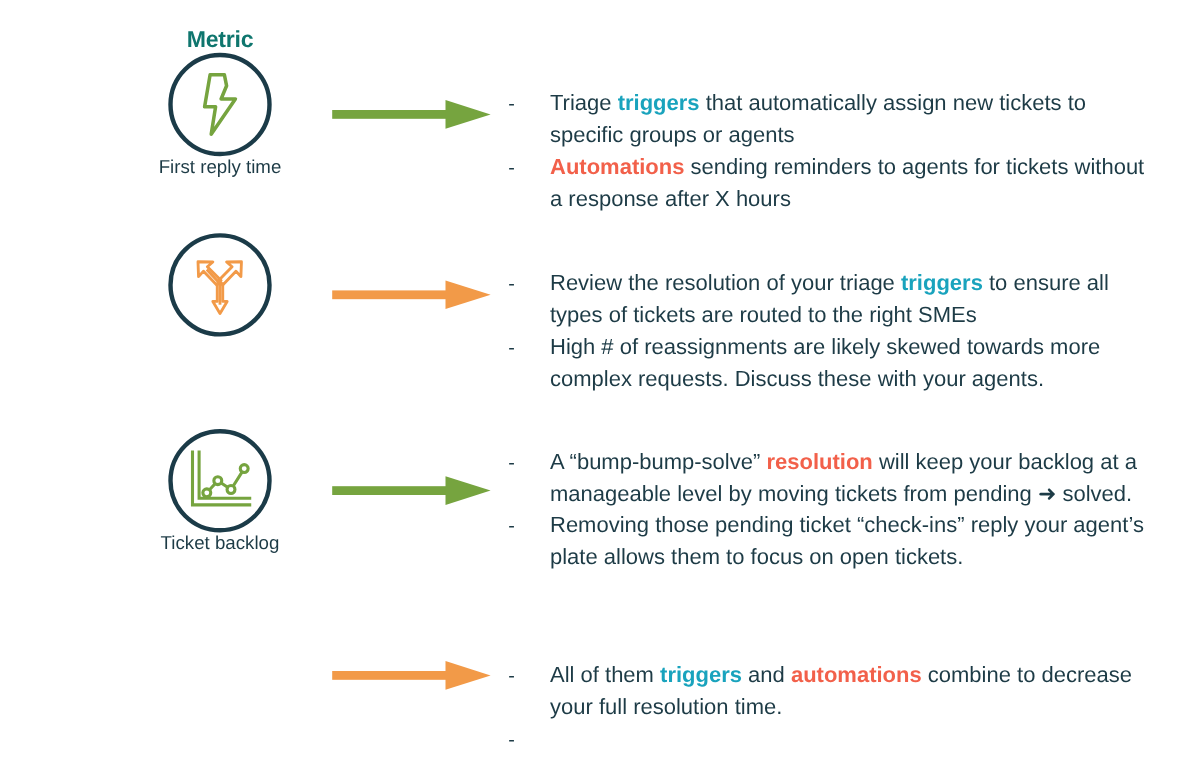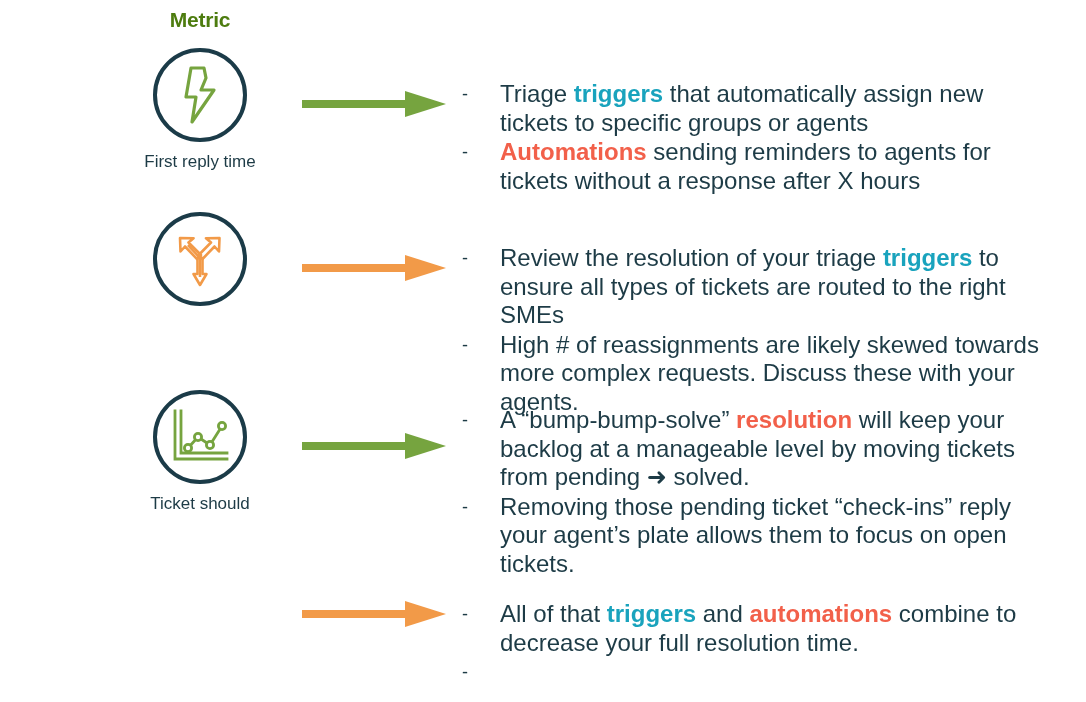--- a/index.html
+++ b/index.html
@@ -21,23 +21,24 @@
     position: absolute;
     top: 8px;
     left: 0;
     width: 1086px;
     height: 34px;
   }
   .hdr {
     position: absolute;
     font-size: 21px;
     font-weight: bold;
-    color: #4d7c0f;
+    color: #0f766e;
     letter-spacing: -0.2px;
     white-space: nowrap;
+    margin-top: 17px;
   }
   .hdr-metric  { left: 0;    width: 400px; text-align: center; }
   .hdr-work    { left: 455px; width: 560px; text-align: center; }
 
   
   .row {
     position: absolute;
     left: 0;
     width: 1086px;
   }
@@ -66,21 +67,21 @@
     width: 94px;
     height: 94px;
     border: 4px solid #1b3b48;
     border-radius: 50%;
     box-sizing: border-box;
     display: flex;
     align-items: center;
     justify-content: center;
   }
   .metric-label {
-    margin-top: 10px;
+    margin-top: 0;
     font-size: 17px;
     color: #1d3b46;
     white-space: nowrap;
     text-align: center;
   }
 
   
   .arrow-cell {
     position: absolute;
     left: 300px;
@@ -102,21 +103,21 @@
     margin-bottom: 1px;
   }
   .dash {
     width: 38px;
     flex: 0 0 38px;
     font-size: 18px;
     line-height: 28.5px;
     color: #1d3b46;
   }
   .btext {
-    font-size: 24px;
+    font-size: 20px;
     line-height: 28.5px;
     color: #1d3b46;
     max-width: 552px;
   }
   .kw-trigger   { color: #19a3bd; font-weight: bold; }
   .kw-automation{ color: #f2604a; font-weight: bold; }
 
   .b-r1 { top: 32px; }
   .b-r2 { top: 32px; }
   .b-r3 { top: 16px; }
@@ -210,21 +211,21 @@
             <path d="M12 3 L12 45 L58 45" stroke-linecap="square"></path>
             <path d="M19 40 L29 29 L41 37 L53 18" stroke-linecap="round" stroke-linejoin="round"></path>
             <circle cx="19" cy="40" r="3.6" fill="#ffffff"></circle>
             <circle cx="29" cy="29" r="3.6" fill="#ffffff"></circle>
             <circle cx="41" cy="37" r="3.6" fill="#ffffff"></circle>
             <circle cx="53" cy="18" r="3.6" fill="#ffffff"></circle>
           </g>
         </svg>
       </div>
     </div>
-    <div class="metric-label">Ticket should</div>
+    <div class="metric-label">Ticket backlog</div>
   </div>
   <div class="arrow-cell">
     <svg width="150" height="40" viewBox="0 0 150 40">
       <rect x="2" y="16" width="105" height="8" fill="#76a43f"></rect>
       <polygon points="105,7 105,33 146,20" fill="#76a43f"></polygon>
     </svg>
   </div>
   <div class="bullets b-r3">
     <div class="bullet">
       <div class="dash">-</div>
@@ -245,20 +246,20 @@
   <div class="arrow-cell">
     <svg width="150" height="40" viewBox="0 0 150 40">
       <rect x="2" y="16" width="105" height="8" fill="#f29a48"></rect>
       <polygon points="105,7 105,33 146,20" fill="#f29a48"></polygon>
     </svg>
   </div>
   <div class="bullets b-r4">
     <div class="bullet">
       <div class="dash">-</div>
       <div class="btext">
-        <span>All of that </span><span class="kw-trigger">triggers</span><span> and </span><span class="kw-automation">automations</span><span> combine to decrease your full resolution time.</span>
+        <span>All of them </span><span class="kw-trigger">triggers</span><span> and </span><span class="kw-automation">automations</span><span> combine to decrease your full resolution time.</span>
       </div>
     </div>
     <div class="bullet">
       <div class="dash">-</div>
     </div>
   </div>
 </div>
 
 </body></html>

